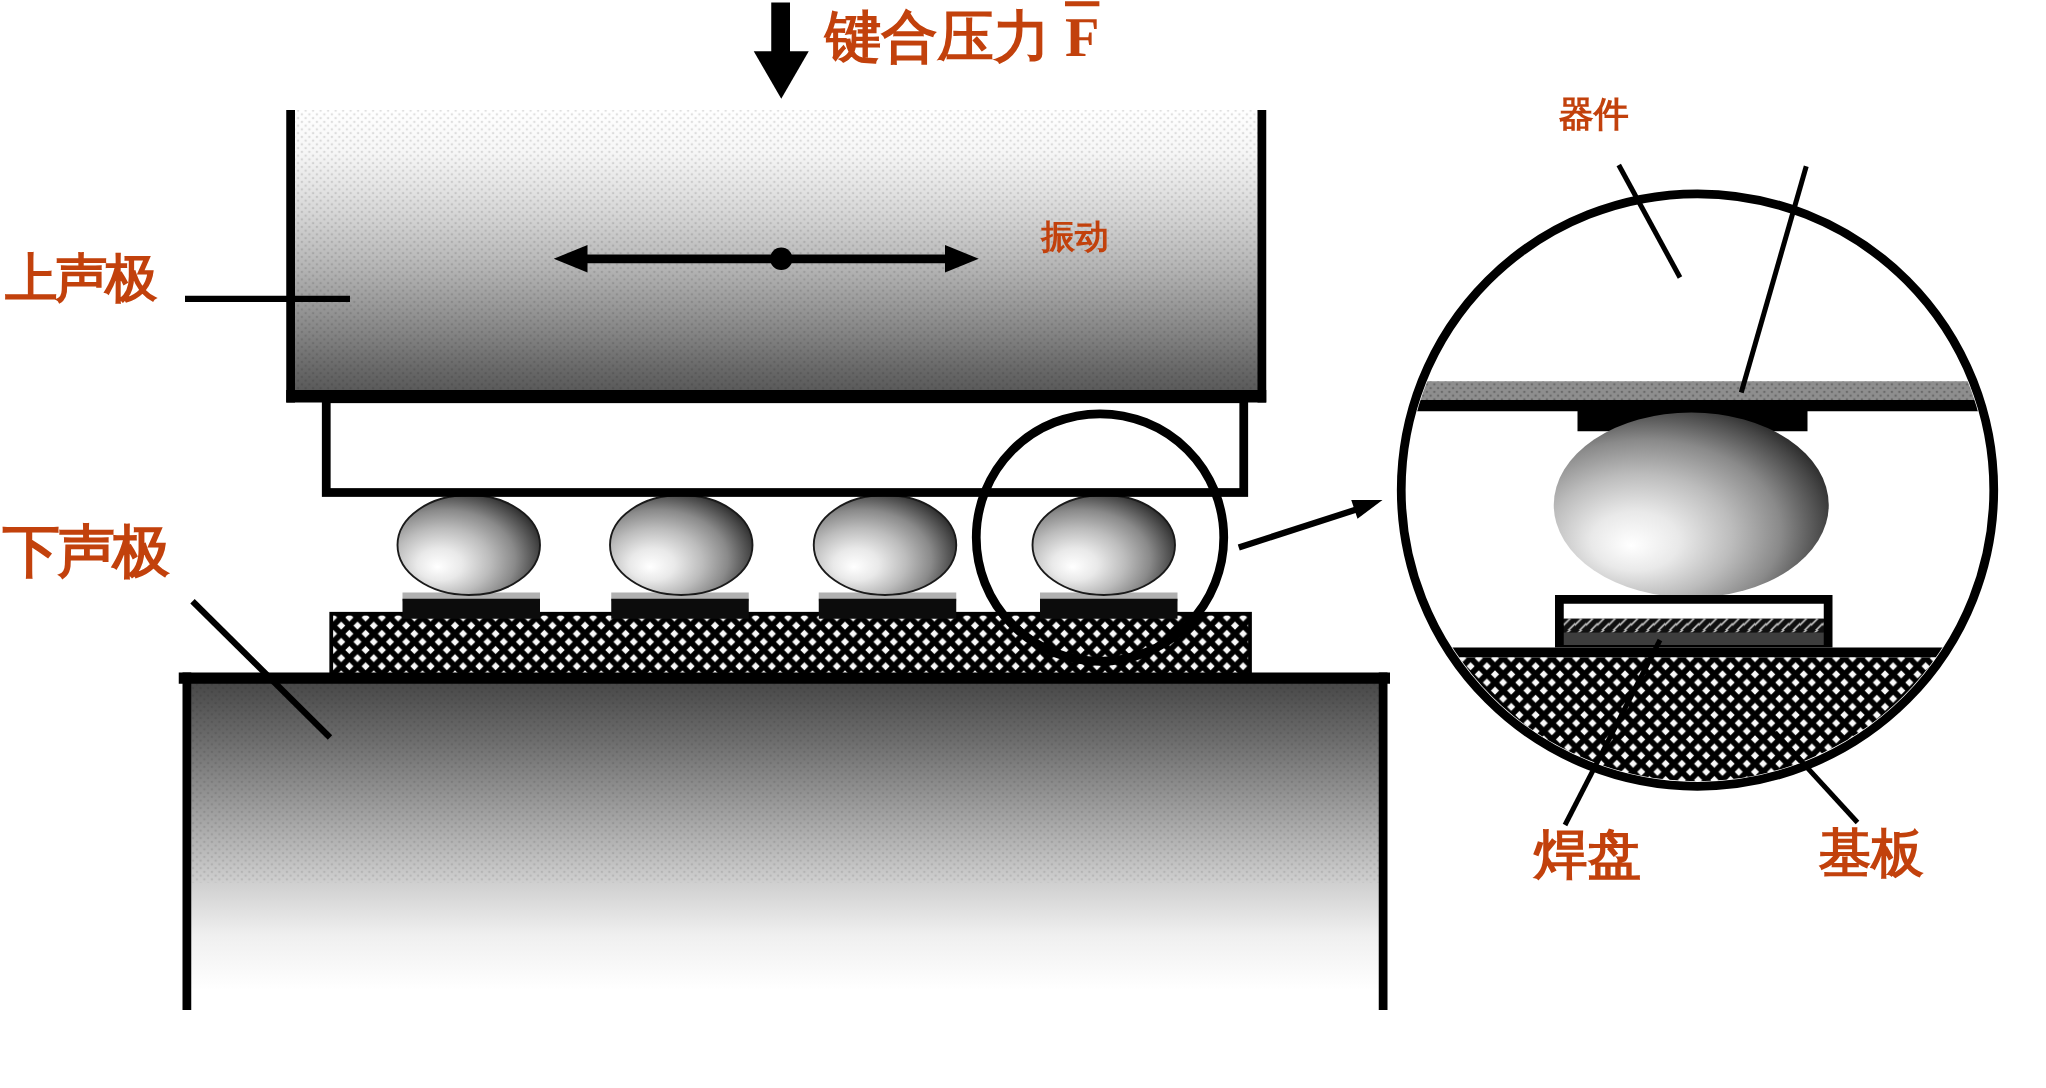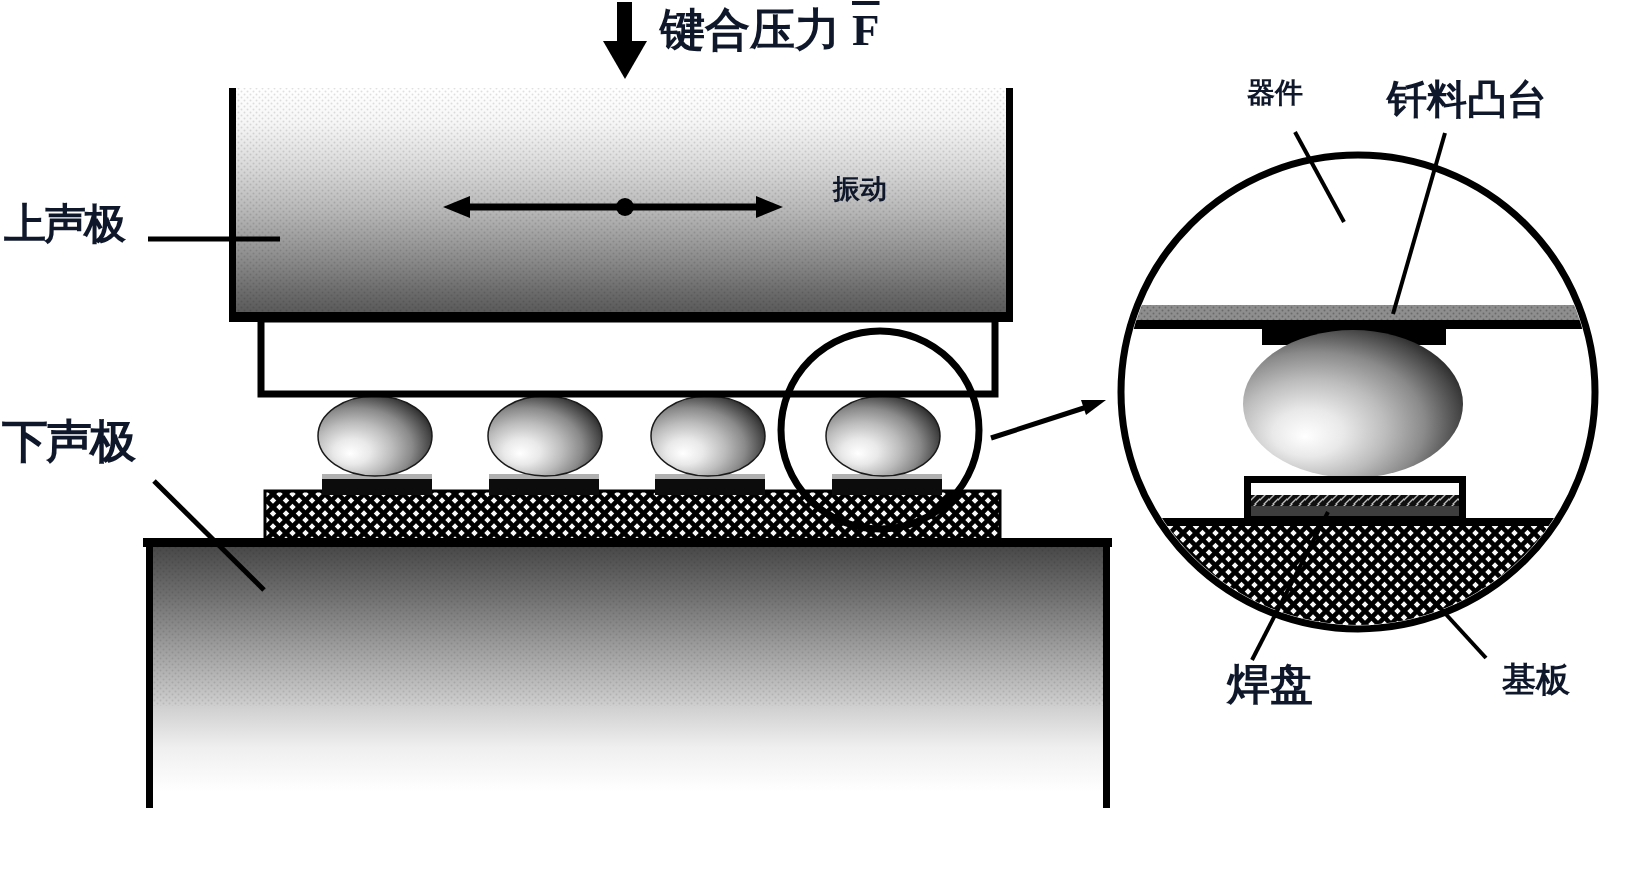--- a/index.html
+++ b/index.html
@@ -2,33 +2,33 @@
 <html><head>
 <meta charset="utf-8">
 <style>
   html,body { margin:0; padding:0; background:#ffffff; }
   #canvas {
     position:relative; width:1637px; height:870px; background:#ffffff;
     font-family:"Liberation Serif","DejaVu Serif",serif; overflow:hidden;
   }
   #diagram-svg { position:absolute; left:0; top:0; width:1637px; height:870px; }
   .lbl {
-    position:absolute; color:#0f172a; font-weight:700; white-space:nowrap;
+    position:absolute; color:#c2410c; font-weight:700; white-space:nowrap;
     font-family:"Liberation Serif","DejaVu Serif",serif; z-index:5;
     letter-spacing:0px; line-height:1;
   }
   #lbl-force   { left:660px;  top:8px;   font-size:45px; }
   #lbl-force .overbar { text-decoration:overline; margin-left:12px; }
   #lbl-upper   { left:4px;    top:203px; font-size:42px; letter-spacing:-2px;font-family:Liberation Serif, serif; }
   #lbl-lower   { left:2px;    top:419px; font-size:46px; letter-spacing:-2px; }
   #lbl-vib     { left:833px;  top:176px; font-size:27px; }
   #lbl-device  { left:1247px; top:79px;  font-size:28px; }
   #lbl-bump    { left:1387px; top:80px;  font-size:40px; }
   #lbl-pad     { left:1203px; top:663px; font-size:43px;margin-left:24px; }
-  #lbl-sub     { left:1455px; top:663px; font-size:34px;margin-left:47px; }
+  #lbl-sub     { left:1455px; top:663px; font-size:42px; }
 </style>
 </head>
 <body>
 
 <div id="canvas">
 
   <svg id="diagram-svg" viewBox="0 0 1637 870" xmlns="http://www.w3.org/2000/svg">
     <defs>
       <linearGradient id="gradTop" x1="0" y1="0" x2="0" y2="1">
         <stop offset="0" stop-color="#ffffff"></stop>
@@ -165,17 +165,16 @@
     </g>
   </svg>
 
   <div id="lbl-force" class="lbl">
     <span>键合压力</span><span class="overbar">F</span>
   </div>
   <div id="lbl-upper" class="lbl">上声极</div>
   <div id="lbl-lower" class="lbl">下声极</div>
   <div id="lbl-vib" class="lbl">振动</div>
   <div id="lbl-device" class="lbl">器件</div>
-  <div id="lbl-bump" class="lbl">钎料凸台</div>
   <div id="lbl-pad" class="lbl">焊盘</div>
   <div id="lbl-sub" class="lbl">基板</div>
 
 </div>
 
 </body></html>

